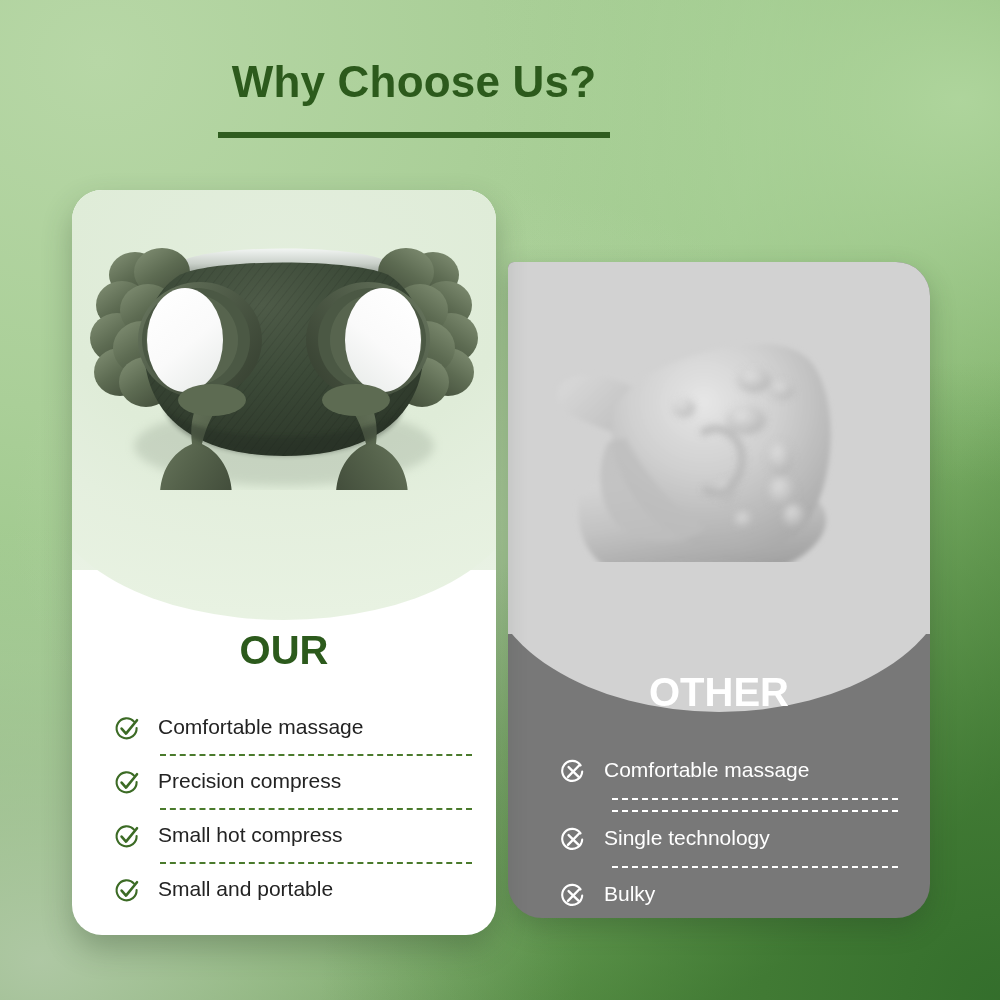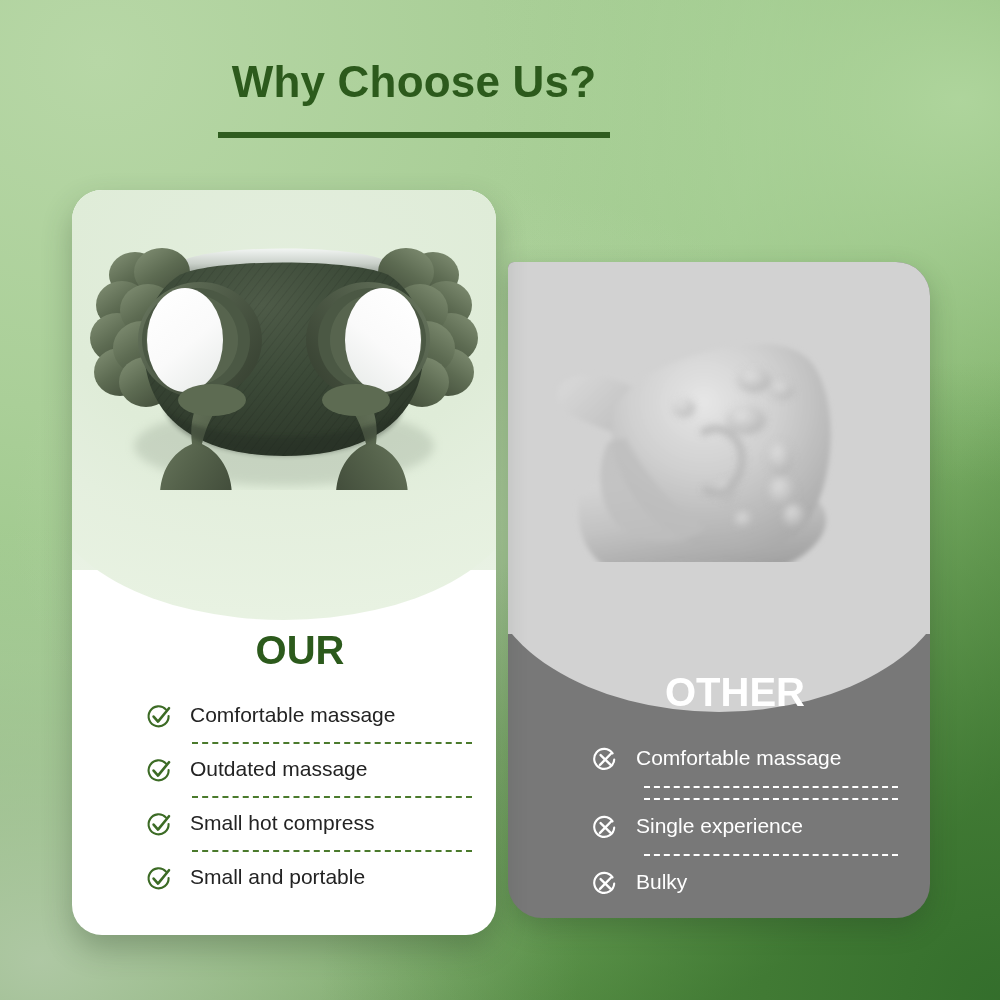--- a/index.html
+++ b/index.html
@@ -86,31 +86,31 @@
     border-radius:0 0 50% 50% / 0 0 100% 100%;
   }
 
   
   .prod-our { position:absolute; left:0; top:0; width:424px; height:400px; }
 
   
   .prod-other { position:absolute; left:0; top:0; width:422px; height:380px; }
 
   
-  .card-body { position:absolute; left:0; width:100%;padding-left:32px; }
+  .card-body { position:absolute; left:0; width:100%; }
   .our-body { top:392px; }
   .other-body { top:368px; }
 
   .card-heading {
     text-align:center; font-weight:bold; line-height:1;
   }
   .our-heading { font-size:40px; color:#2c5a1c; margin-top:48px; }
   .other-heading { font-size:40px; color:#ffffff; margin-top:42px; }
 
-  .feature-list { margin:30px 0 0 0; padding:0; list-style:none; }
+  .feature-list { margin:42px 0 0 0; padding:0; list-style:none; }
   .our-list { padding-left:42px; padding-right:24px; }
   .other-list { padding-left:52px; padding-right:22px; }
 
   .feature-row { display:flex; align-items:flex-start; gap:18px; }
   .our-list .feature-row { padding:2px 0; }
   .other-list .feature-row { padding:3px 0; }
 
   .feat-icon { flex:0 0 auto; width:26px; height:26px; margin-top:2px; }
   .feat-text { font-size:21px; line-height:1.2; }
   .our-list .feat-text { color:#232323; }
@@ -226,21 +226,21 @@
         <hr class="divider other-divider">
 
         <li class="feature-row">
           <span class="feat-icon">
             <svg viewBox="0 0 26 26" width="26" height="26">
               <path d="M20.6 6.4 A10 10 0 1 0 22.2 12.6" fill="none" stroke="#ffffff" stroke-width="2.1" stroke-linecap="round"></path>
               <path d="M8.6 8.1 L18.4 17.6" fill="none" stroke="#ffffff" stroke-width="2.4" stroke-linecap="round"></path>
               <path d="M19.6 6.0 L8.0 17.9" fill="none" stroke="#ffffff" stroke-width="2.4" stroke-linecap="round"></path>
             </svg>
           </span>
-          <span class="feat-text">Single experience</span>
+          <span class="feat-text">Single technology</span>
         </li>
         <hr class="divider other-divider">
 
         <li class="feature-row">
           <span class="feat-icon">
             <svg viewBox="0 0 26 26" width="26" height="26">
               <path d="M20.6 6.4 A10 10 0 1 0 22.2 12.6" fill="none" stroke="#ffffff" stroke-width="2.1" stroke-linecap="round"></path>
               <path d="M8.6 8.1 L18.4 17.6" fill="none" stroke="#ffffff" stroke-width="2.4" stroke-linecap="round"></path>
               <path d="M19.6 6.0 L8.0 17.9" fill="none" stroke="#ffffff" stroke-width="2.4" stroke-linecap="round"></path>
             </svg>
@@ -390,21 +390,21 @@
         </li>
         <hr class="divider our-divider">
 
         <li class="feature-row">
           <span class="feat-icon">
             <svg viewBox="0 0 26 26" width="26" height="26">
               <path d="M20.0 5.6 A10 10 0 1 0 22.6 12.0" fill="none" stroke="#3c6b25" stroke-width="2.1" stroke-linecap="round"></path>
               <path d="M7.6 12.6 L12.0 17.6 L23.0 4.2" fill="none" stroke="#3c6b25" stroke-width="2.6" stroke-linecap="round" stroke-linejoin="round"></path>
             </svg>
           </span>
-          <span class="feat-text">Outdated massage</span>
+          <span class="feat-text">Precision compress</span>
         </li>
         <hr class="divider our-divider">
 
         <li class="feature-row">
           <span class="feat-icon">
             <svg viewBox="0 0 26 26" width="26" height="26">
               <path d="M20.0 5.6 A10 10 0 1 0 22.6 12.0" fill="none" stroke="#3c6b25" stroke-width="2.1" stroke-linecap="round"></path>
               <path d="M7.6 12.6 L12.0 17.6 L23.0 4.2" fill="none" stroke="#3c6b25" stroke-width="2.6" stroke-linecap="round" stroke-linejoin="round"></path>
             </svg>
           </span>

